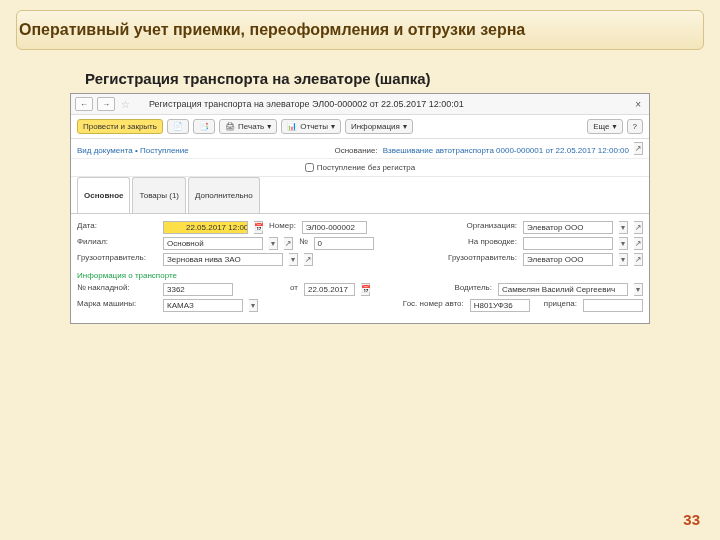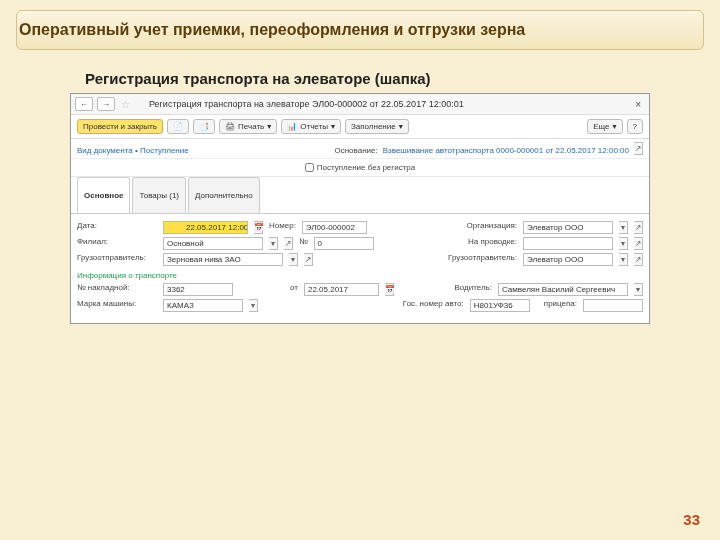--- a/index.html
+++ b/index.html
@@ -68,21 +68,21 @@
     <span class="win-title">Регистрация транспорта на элеваторе ЭЛ00-000002 от 22.05.2017 12:00:01</span>
     <span class="close-x">×</span>
   </div>
 
   <div class="toolbar">
     <span class="btn">Провести и закрыть</span>
     <span class="btn grey">📄</span>
     <span class="btn grey">📑</span>
     <span class="btn grey">🖨 <span>Печать</span> ▾</span>
     <span class="btn grey">📊 <span>Отчеты</span> ▾</span>
-    <span class="btn grey"><span>Заполнение</span> ▾</span>
+    <span class="btn grey"><span>Информация</span> ▾</span>
     <span class="spacer"></span>
     <span class="btn grey"><span>Еще</span> ▾</span>
     <span class="btn grey">?</span>
   </div>
 
   <div class="cmdrow">
     <span class="link">Вид документа • Поступление</span>
     <span class="spacer"></span>
     <span class="lbl">Основание:</span>
     <span class="link">Взвешивание автотранспорта 0000-000001 от 22.05.2017 12:00:00</span>
@@ -138,21 +138,21 @@
       <span class="ddl">↗</span>
     </div>
 
     <div class="sect">Информация о транспорте</div>
 
     <div class="row">
       <span class="lbl" style="width:80px">№ накладной:</span>
       <span class="inp" style="width:70px">3362</span>
       <span style="width:45px"></span>
       <span class="lbl">от</span>
-      <span class="inp" style="width:75px">22.05.2017</span>
+      <span class="inp" style="width:51px">22.05.2017</span>
       <span class="ddl">📅</span>
       <span class="spacer"></span>
       <span class="lbl">Водитель:</span>
       <span class="inp" style="width:130px">Самвелян Василий Сергеевич</span>
       <span class="ddl">▾</span>
     </div>
     <div class="row">
       <span class="lbl" style="width:80px">Марка машины:</span>
       <span class="inp" style="width:80px">КАМАЗ</span>
       <span class="ddl">▾</span>

